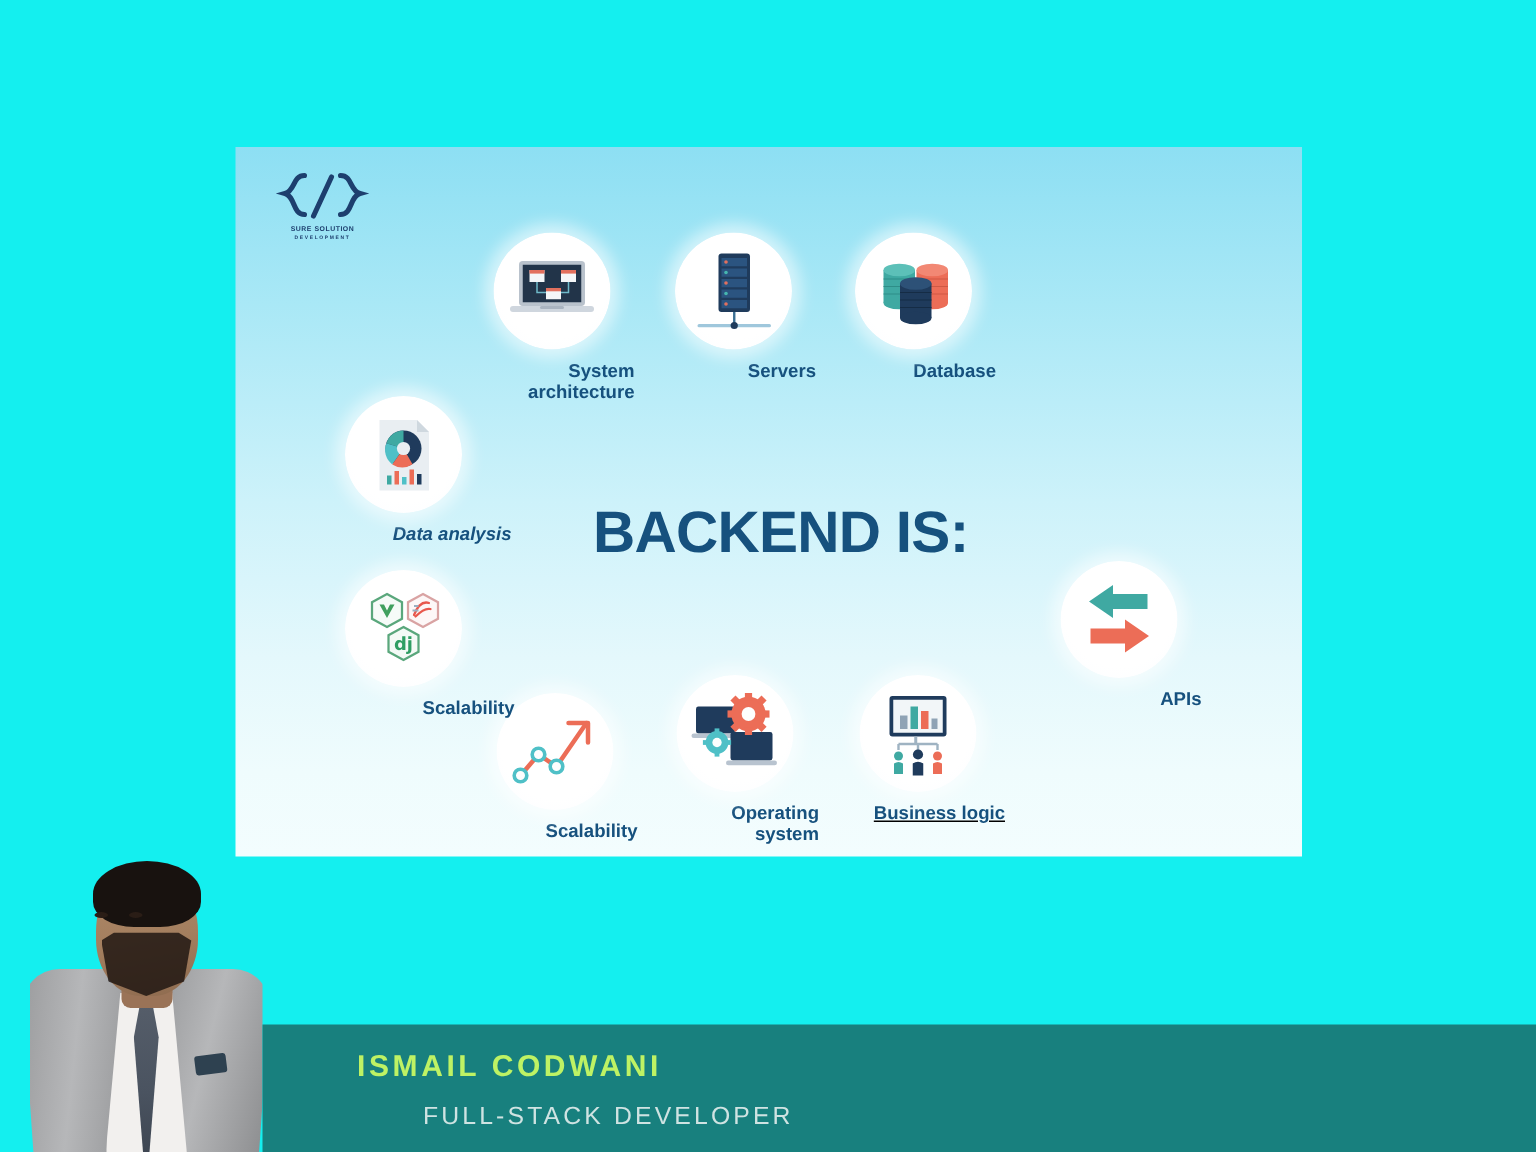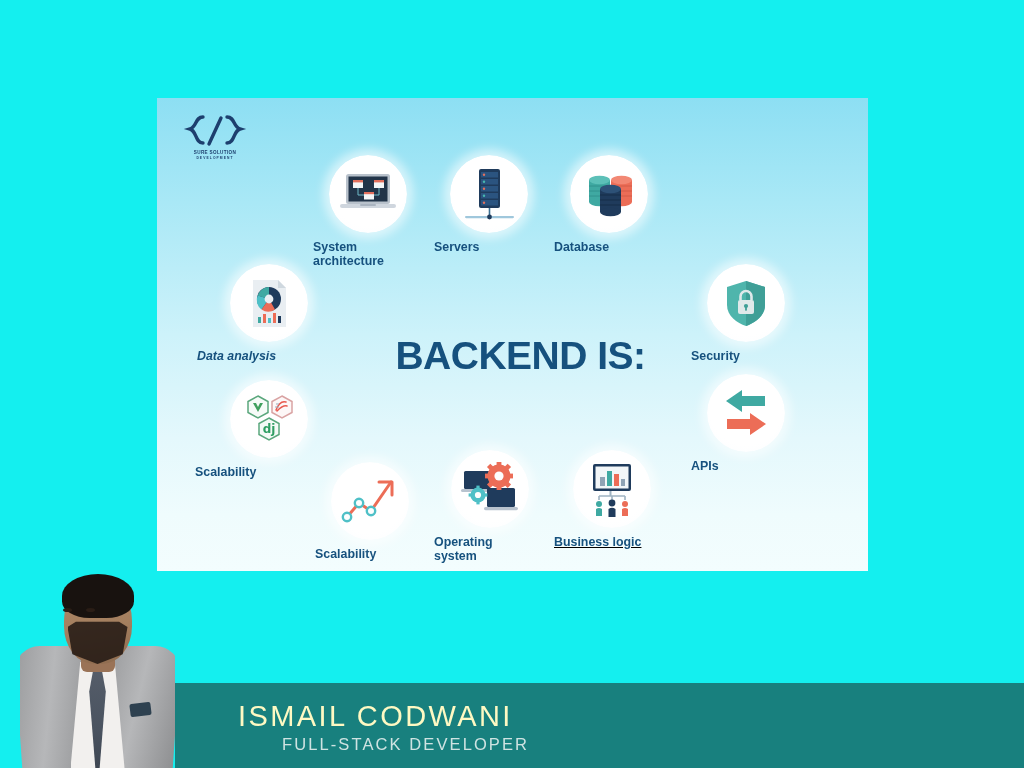--- a/index.html
+++ b/index.html
@@ -31,21 +31,21 @@
     color:#1d3f6e; white-space:nowrap;
   }
 
   
   #title {
     position:absolute; left:0; right:0; top:236px; text-align:center;
     font-size:39px; font-weight:800; color:#16517e; letter-spacing:-.5px;margin-left:16px;
   }
 
   
-  .node { position:absolute; text-align:left; }
+  .node { position:absolute; text-align:right; }
   .bubble {
     width:78px; height:78px; border-radius:50%;
     background:radial-gradient(circle at 50% 45%, #ffffff 62%, #fdfeff 80%, rgba(255,255,255,.72) 100%);
     box-shadow:0 0 10px 6px rgba(255,255,255,.55);
     margin:0 auto; position:relative; overflow:hidden;
   }
   .lbl {
     margin-top:7px; font-size:12.4px; font-weight:700; color:#16517e;
     line-height:14px; white-space:pre-line;
   }
@@ -102,21 +102,21 @@
     background:#2e4150; transform:rotate(-7deg); border-radius:2px;
   }
 
   
   #banner {
     position:absolute; left:175px; top:683px; width:849px; height:85px;
     background:#18807e;
   }
   #bname {
     position:absolute; left:63px; top:17px;
-    font-size:29px; font-weight:400; color:#fef9c3; letter-spacing:2.4px;
+    font-size:20px; font-weight:700; color:#bef264; letter-spacing:2.4px;
   }
   #brole {
     position:absolute; left:63px; top:52px;
     font-size:16.5px; font-weight:400; color:#cfe3e2; letter-spacing:2.1px;margin-left:44px;
   }
 </style>
 </head>
 <body>
 
 <div id="stage">
@@ -208,33 +208,20 @@
              <circle cx="34" cy="47.7" r="1.2" fill="#e2705e"></circle>
             </g>
           <path d="M39.5 53 L39.5 62" stroke="#3a6f93" stroke-width="1.6"></path>
           <rect x="15" y="61" width="49" height="2.2" rx="1.1" fill="#9fc7dc"></rect>
           <circle cx="39.5" cy="62" r="2.4" fill="#1f3b5c"></circle>
         </svg>
       </div>
       <div class="lbl">Servers</div>
     </div>
 
-    <div class="node" style="left:534px; top:166px; width:110px;">
-      <div class="bubble">
-        <svg class="ico" viewBox="0 0 78 78">
-          <path d="M39 17 L58 23 V41 C58 52 48 59 39 62 C30 59 20 52 20 41 V23 Z" fill="#4fb5ac"></path>
-          <path d="M39 17 L58 23 V41 C58 52 48 59 39 62 Z" fill="#3f9f97"></path>
-          <rect x="31" y="36" width="16" height="14" rx="2" fill="#dfe9ea"></rect>
-          <path d="M33.5 36 V32.5 a5.5 5.5 0 0 1 11 0 V36" fill="none" stroke="#dfe9ea" stroke-width="2.6"></path>
-          <circle cx="39" cy="42" r="2.1" fill="#3f9f97"></circle>
-          <rect x="38.1" y="42" width="1.8" height="4.6" fill="#3f9f97"></rect>
-        </svg>
-      </div>
-      <div class="lbl">Security</div>
-    </div>
 
     <div class="node" style="left:534px; top:276px; width:110px;">
       <div class="bubble">
         <svg class="ico" viewBox="0 0 78 78">
           <path d="M58 22 H35 V16 L19 27 L35 38 V32 H58 Z" fill="#3fa9a2"></path>
           <path d="M20 45 H43 V39 L59 50 L43 61 V55 H20 Z" fill="#ec6d57"></path>
         </svg>
       </div>
       <div class="lbl">APIs</div>
     </div>

